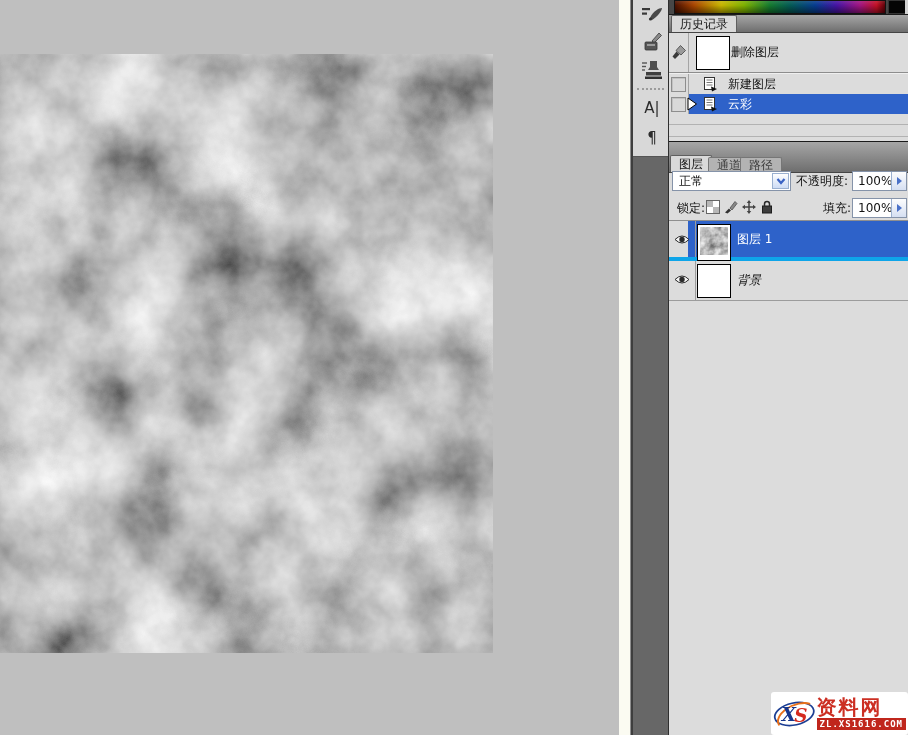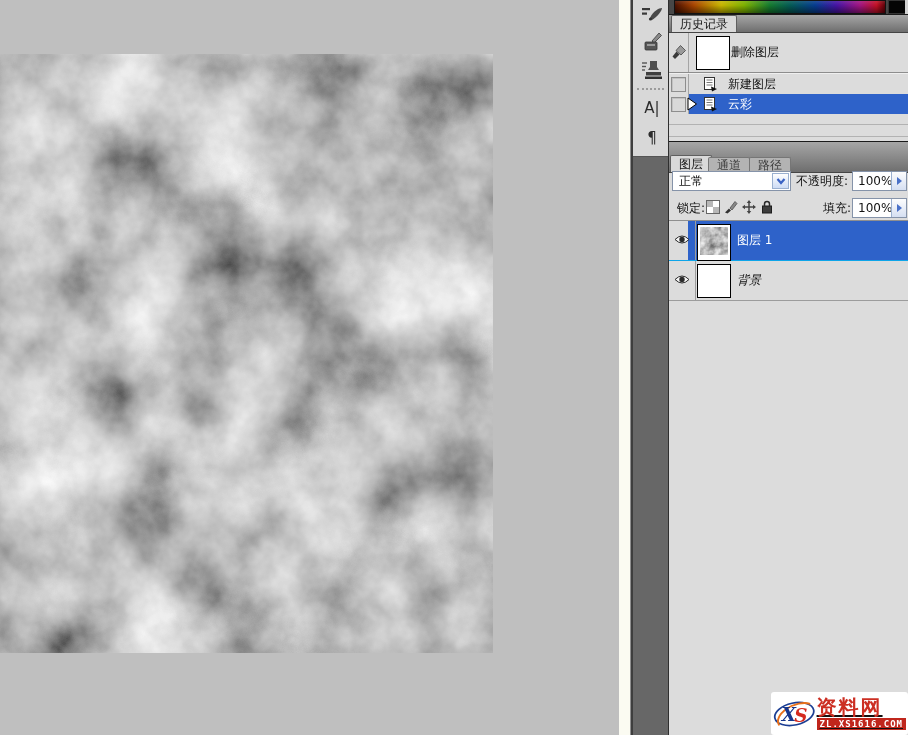--- a/index.html
+++ b/index.html
@@ -74,34 +74,34 @@
   #opacity-field{top:6px;}
   #lock-row{top:196px;height:24px;width:239px;}
   #lock-label{left:8px;}
   .lock-icon{position:absolute;top:4px;}
   #lock-transparency{left:37px;} #lock-pixels{left:55px;} #lock-position{left:73px;} #lock-all{left:91px;}
   #fill-label{left:154px;text-align:right;}
   #fill-field{top:2px;}
 
   
   .layer-row{width:239px;background:#dcdcdc;}
-  #layer-row-0{top:220px;height:41px;border-top:1px solid #8f8f8f;border-bottom:1px solid #0ea5e9;box-sizing:border-box;padding-left:33px;}
+  #layer-row-0{top:220px;height:41px;border-top:1px solid #8f8f8f;border-bottom:4px solid #0ea5e9;box-sizing:border-box;padding-left:33px;}
   #layer-row-1{top:261px;height:40px;border-bottom:1px solid #9c9c9c;box-sizing:border-box;}
   .eye-col{position:absolute;left:0;top:0;bottom:0;width:26px;border-right:1px solid #9c9c9c;}
   .eye{position:absolute;left:5px;top:13px;}
   .layer-thumb-frame{position:absolute;left:28px;top:3px;background:#fff;border:1px solid #000;}
   .thumb-sel{padding:2px;}
   .layer-name{position:absolute;left:68px;top:0;bottom:0;display:flex;align-items:center;}
   .layer-name.on-blue{color:#fff;}
   .layer-name.italic{font-style:italic;}
 
   
   #watermark{left:771px;top:692px;width:137px;height:43px;background:#fff;border-radius:3px;
              display:flex;align-items:center;padding:0 2px;box-sizing:border-box;}
-  #wm-right{display:flex;flex-direction:column;align-items:flex-start;margin-left:1px;text-decoration:underline;}
+  #wm-right{display:flex;flex-direction:column;align-items:flex-start;margin-left:1px;}
   #wm-title{font-size:20px;font-weight:bold;color:#cc2f23;letter-spacing:2px;line-height:20px;}
   #wm-urlbar{background:#c0261c;color:#fff;font-size:9px;font-weight:bold;letter-spacing:1px;
              padding:1px 3px;line-height:10px;margin-top:1px;font-family:"DejaVu Sans Mono",monospace;}
 </style>
 </head>
 <body>
 
 <div class="abs" id="workspace">
   <div class="abs" id="doc-canvas">
     <svg width="493" height="599">
@@ -222,21 +222,21 @@
     </svg>
     <div class="state-label">新建图层</div>
   </div>
 
   <div class="abs hairline" id="hline-0"></div>
   <div class="abs hairline" id="hline-1"></div>
 
   <div class="abs tabbar" id="layers-tabbar">
     <span class="tab" style="left:1px;">图层</span>
     <span class="tab inactive" style="left:39px;">通道</span>
-    <span class="tab inactive" style="left:80px;">路径</span>
+    <span class="tab inactive" style="left:71px;">路径</span>
   </div>
 
   <div class="abs" id="blend-row">
     <div id="blend-combo">
       <span id="blend-value">正常</span>
       <span id="combo-btn">
         <svg width="10" height="7" viewBox="0 0 10 7">
           <path d="M1.5 1 L5 5 L8.5 1" stroke="#3b63c4" stroke-width="2.2" fill="none"></path>
         </svg>
       </span>

